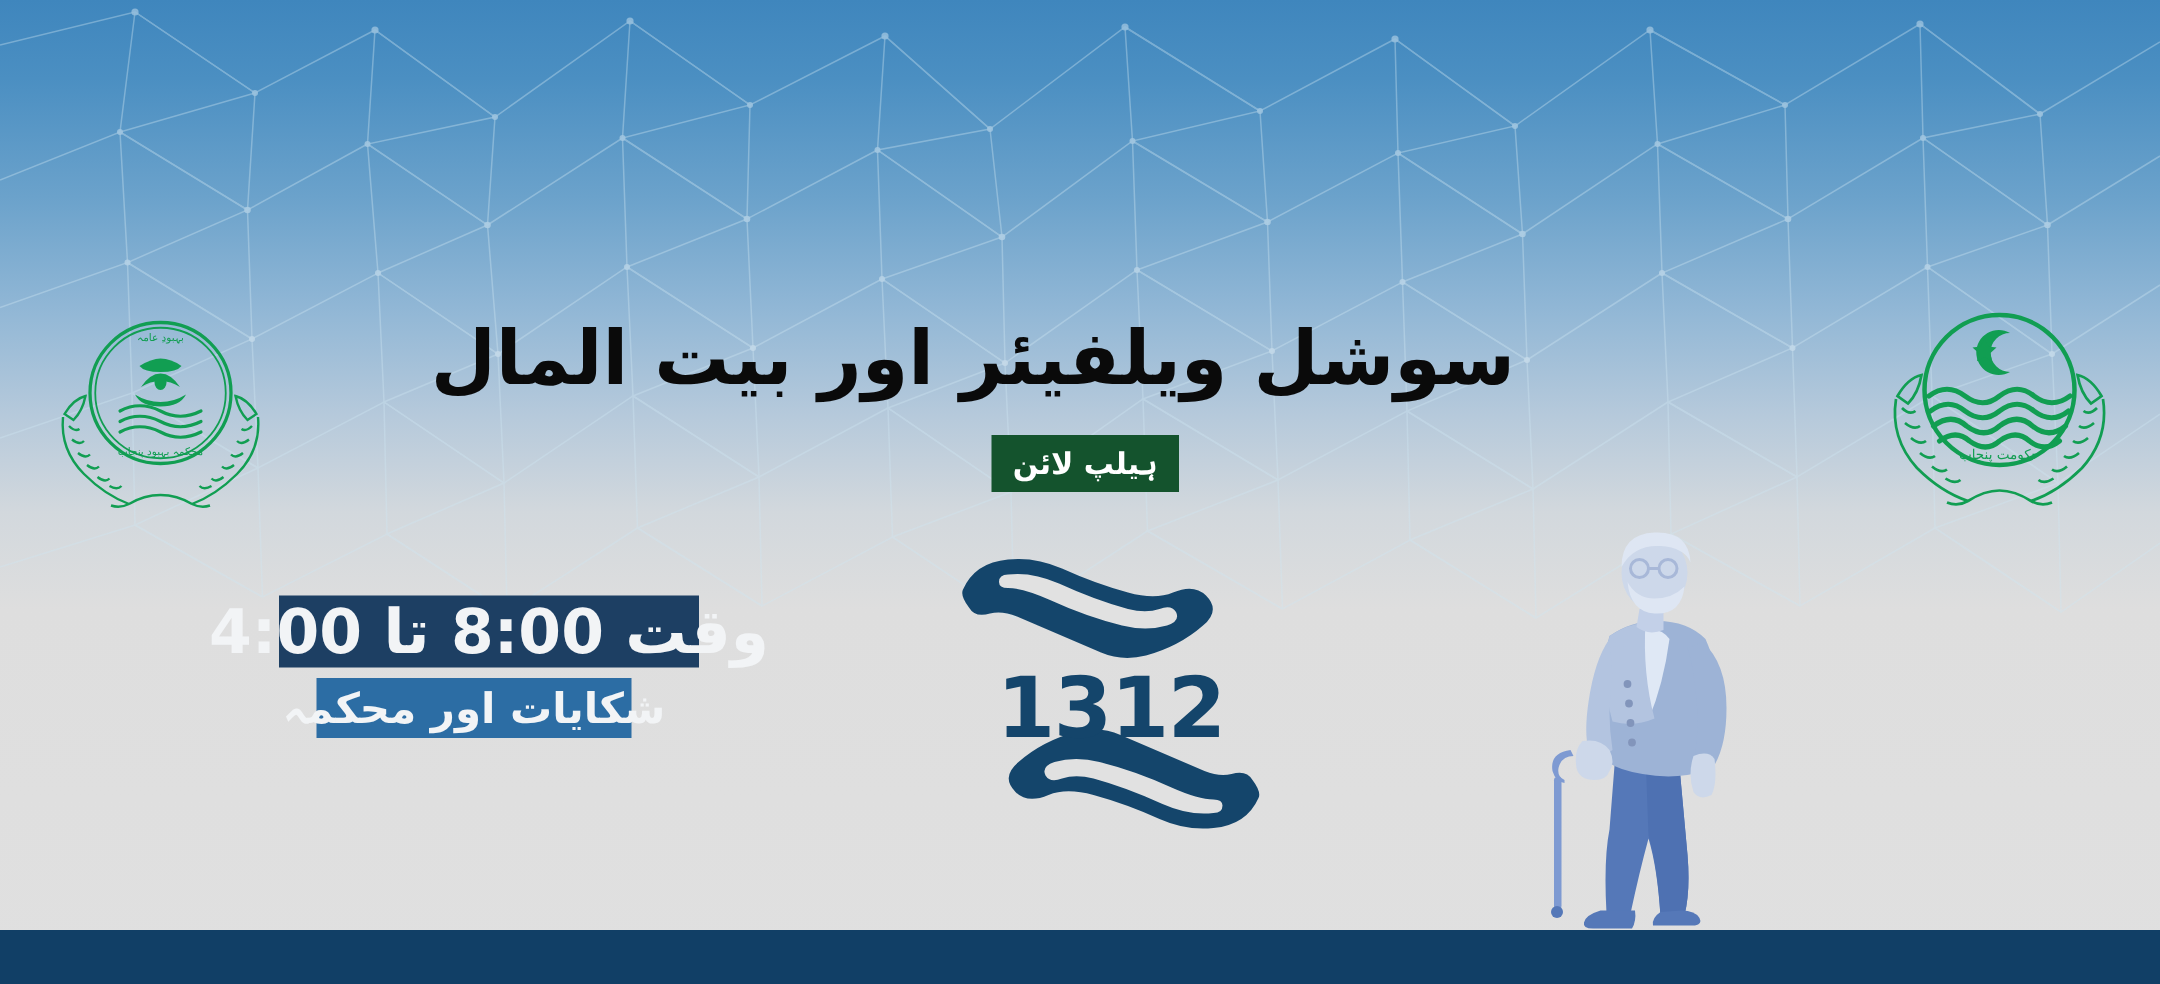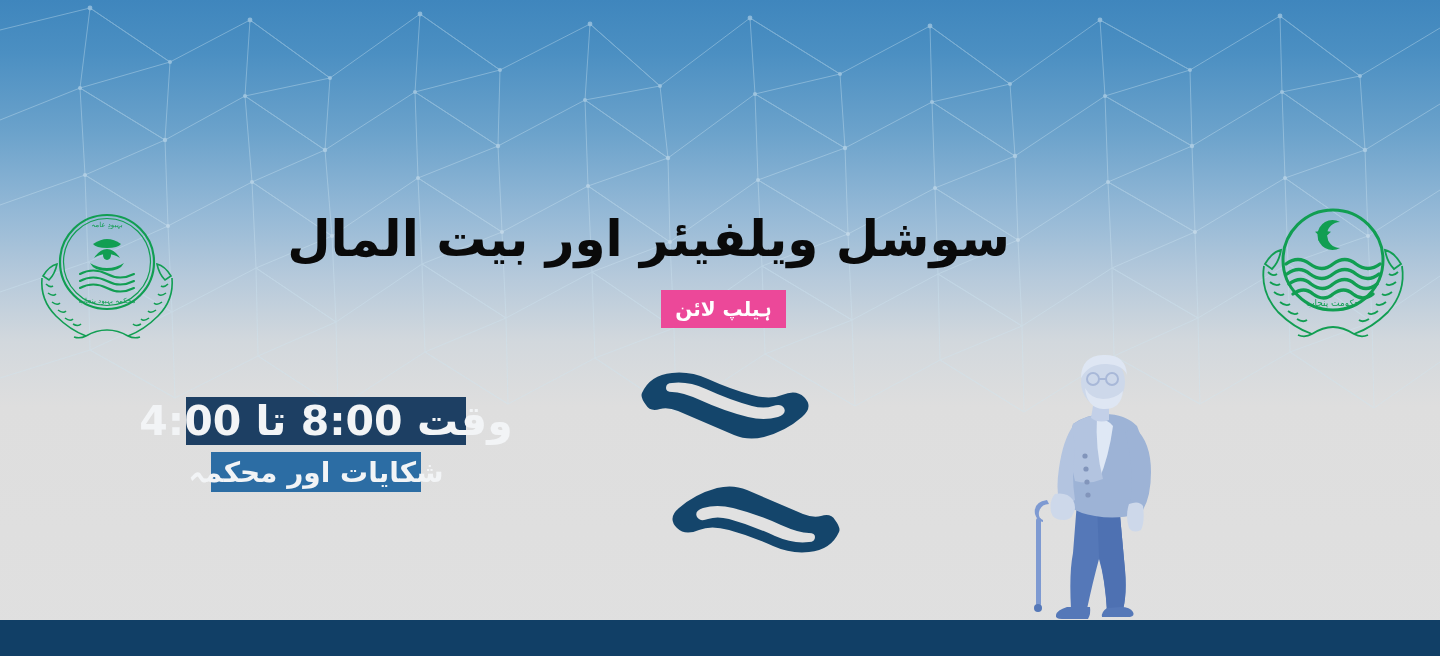--- a/index.html
+++ b/index.html
@@ -79,21 +79,21 @@
     letter-spacing: 0px;
     white-space: nowrap;
   }
 
   .helpline-badge {
     position: absolute;
     left: 661px;
     top: 290px;
     width: 125px;
     height: 38px;
-    background: #ec4899;
+    background: #14532d;
     color: #ffffff;
     direction: rtl;
     display: flex;
     align-items: center;
     justify-content: center;
     font-family: "DejaVu Sans", "Liberation Sans", sans-serif;
     font-size: 20px;
     font-weight: 600;
     white-space: nowrap;
   }
@@ -327,20 +327,21 @@
     <svg viewBox="0 0 225 215" xmlns="http://www.w3.org/2000/svg">
       <g fill="#14456b">
         <path d="M14,38 q8,-18 30,-20 q18,-2 36,6 q22,10 44,16 q18,5 30,0 q14,-6 22,2 q10,10 -2,20 q-16,14 -38,20 q-16,4 -30,-2 l-56,-24 q-10,-4 -18,-2 q-10,3 -14,-4 q-6,-8 -4,-12 z"></path>
         <path d="M44,28 q16,-2 34,6 q24,11 46,17 q12,3 21,0 q8,-3 11,2 q3,6 -6,9 q-14,4 -30,0 q-24,-6 -48,-17 q-18,-8 -28,-8 q-6,0 -6,-4 q0,-5 6,-5 z" fill="#e1e1e1"></path>
         <path d="M211,177 q-8,18 -30,20 q-18,2 -36,-6 q-22,-10 -44,-16 q-18,-5 -30,0 q-14,6 -22,-2 q-10,-10 2,-20 q16,-14 38,-20 q16,-4 30,2 l56,24 q10,4 18,2 q10,-3 14,4 q6,8 4,12 z"></path>
         <path d="M181,187 q-16,2 -34,-6 q-24,-11 -46,-17 q-12,-3 -21,0 q-8,3 -11,-2 q-3,-6 6,-9 q14,-4 30,0 q24,6 48,17 q18,8 28,8 q6,0 6,4 q0,5 -6,5 z" fill="#e1e1e1"></path>
       </g>
     </svg>
   </div>
 
+  <div class="helpline-number">1312</div>
 
   <div class="elder-figure">
     <svg viewBox="0 0 175 268" xmlns="http://www.w3.org/2000/svg">
 
       <path d="M72,150 q22,-4 42,2 l6,66 q2,24 -2,40 l-16,1 q-2,-32 -8,-52 q-6,22 -12,50 l-16,0 q-2,-36 2,-56 z" fill="#5578b8"></path>
       <path d="M92,150 q12,0 22,2 l6,66 q2,24 -2,40 l-16,1 q-2,-34 -8,-54 z" fill="#4e71b2"></path>
 
       <path d="M62,255 q-10,3 -11,8 q-1,4 6,4 l26,0 q3,-5 2,-12 z" fill="#5578b8"></path>
       <path d="M102,256 q-6,4 -5,9 l28,0 q5,-1 3,-5 q-3,-5 -12,-5 z" fill="#5578b8"></path>
 

